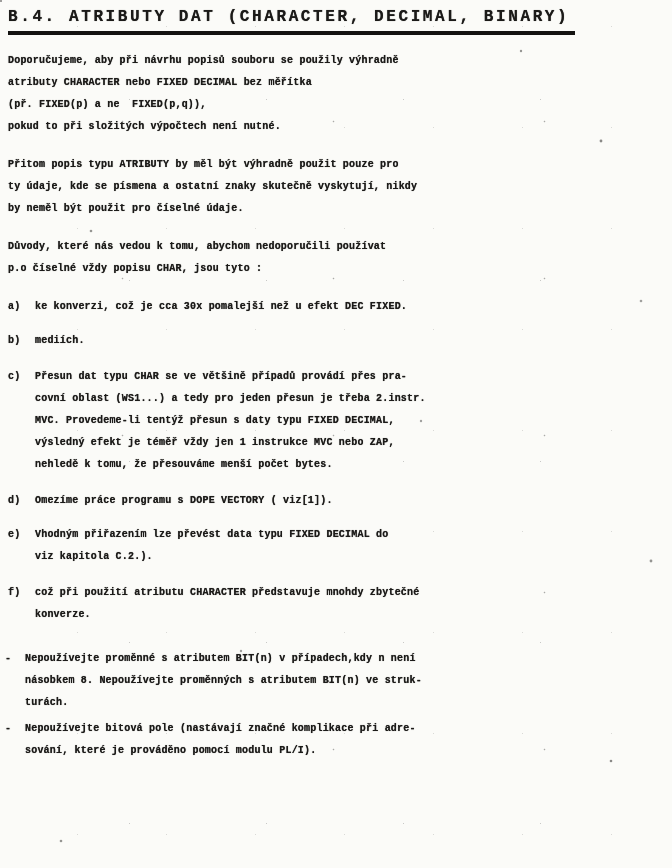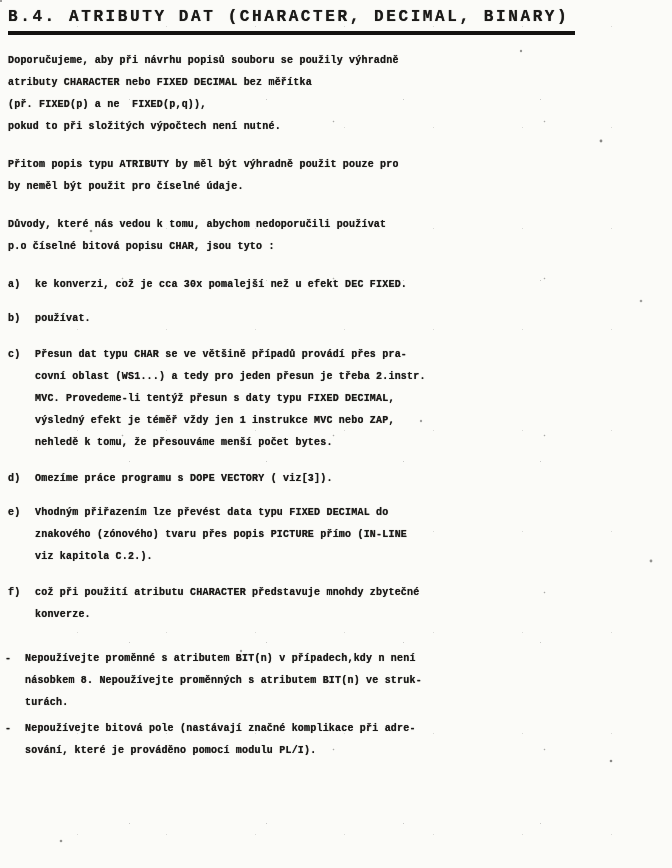--- a/index.html
+++ b/index.html
@@ -109,24 +109,24 @@
 
 <div class="page">
   <div class="speckles"></div>
 
   <div class="title">
     <span>B.4. ATRIBUTY DAT (CHARACTER, DECIMAL, BINARY)</span>
   </div>
 
   <div class="doc-body">
       <div class="para plain"><div class="line">Doporučujeme, aby při návrhu popisů souboru se použily výhradně</div><div class="line">atributy CHARACTER nebo FIXED DECIMAL bez měřítka</div><div class="line">(př. FIXED(p) a ne  FIXED(p,q)),</div><div class="line">pokud to při složitých výpočtech není nutné.</div></div>
-      <div class="para plain"><div class="line">Přitom popis typu ATRIBUTY by měl být výhradně použit pouze pro</div><div class="line">by neměl být použit pro číselné údaje.</div></div>
-      <div class="para plain"><div class="line">Důvody, které nás vedou k tomu, abychom nedoporučili používat</div><div class="line">p.o číselné bitová popisu CHAR, jsou tyto :</div></div>
+      <div class="para plain"><div class="line">Přitom popis typu ATRIBUTY by měl být výhradně použit pouze pro</div><div class="line">ty údaje, kde se písmena a ostatní znaky skutečně vyskytují, nikdy</div><div class="line">by neměl být použit pro číselné údaje.</div></div>
+      <div class="para plain"><div class="line">Důvody, které nás vedou k tomu, abychom nedoporučili používat</div><div class="line">p.o číselné vždy popisu CHAR, jsou tyto :</div></div>
       <div class="para list"><span class="label">a)</span><div class="line">ke konverzi, což je cca 30x pomalejší než u efekt DEC FIXED.</div></div>
-      <div class="para list"><span class="label">b)</span><div class="line">používat.</div></div>
+      <div class="para list"><span class="label">b)</span><div class="line">mediích.</div></div>
       <div class="para list"><span class="label">c)</span><div class="line">Přesun dat typu CHAR se ve většině případů provádí přes pra-</div><div class="line">covní oblast (WS1...) a tedy pro jeden přesun je třeba 2.instr.</div><div class="line">MVC. Provedeme-li tentýž přesun s daty typu FIXED DECIMAL,</div><div class="line">výsledný efekt je téměř vždy jen 1 instrukce MVC nebo ZAP,</div><div class="line">nehledě k tomu, že přesouváme menší počet bytes.</div></div>
-      <div class="para list"><span class="label">d)</span><div class="line">Omezíme práce programu s DOPE VECTORY ( viz[3]).</div></div>
-      <div class="para list"><span class="label">e)</span><div class="line">Vhodným přiřazením lze převést data typu FIXED DECIMAL do</div><div class="line">znakového (zónového) tvaru přes popis PICTURE přímo (IN-LINE</div><div class="line">viz kapitola C.2.).</div></div>
+      <div class="para list"><span class="label">d)</span><div class="line">Omezíme práce programu s DOPE VECTORY ( viz[1]).</div></div>
+      <div class="para list"><span class="label">e)</span><div class="line">Vhodným přiřazením lze převést data typu FIXED DECIMAL do</div><div class="line">viz kapitola C.2.).</div></div>
       <div class="para list"><span class="label">f)</span><div class="line">což při použití atributu CHARACTER představuje mnohdy zbytečné</div><div class="line">konverze.</div></div>
       <div class="para bullet"><span class="label">-</span><div class="line">Nepoužívejte proměnné s atributem BIT(n) v případech,kdy n není</div><div class="line">násobkem 8. Nepoužívejte proměnných s atributem BIT(n) ve struk-</div><div class="line">turách.</div></div>
       <div class="para bullet"><span class="label">-</span><div class="line">Nepoužívejte bitová pole (nastávají značné komplikace při adre-</div><div class="line">sování, které je prováděno pomocí modulu PL/I).</div></div>
     </div>
 </div>
 
 </body></html>

